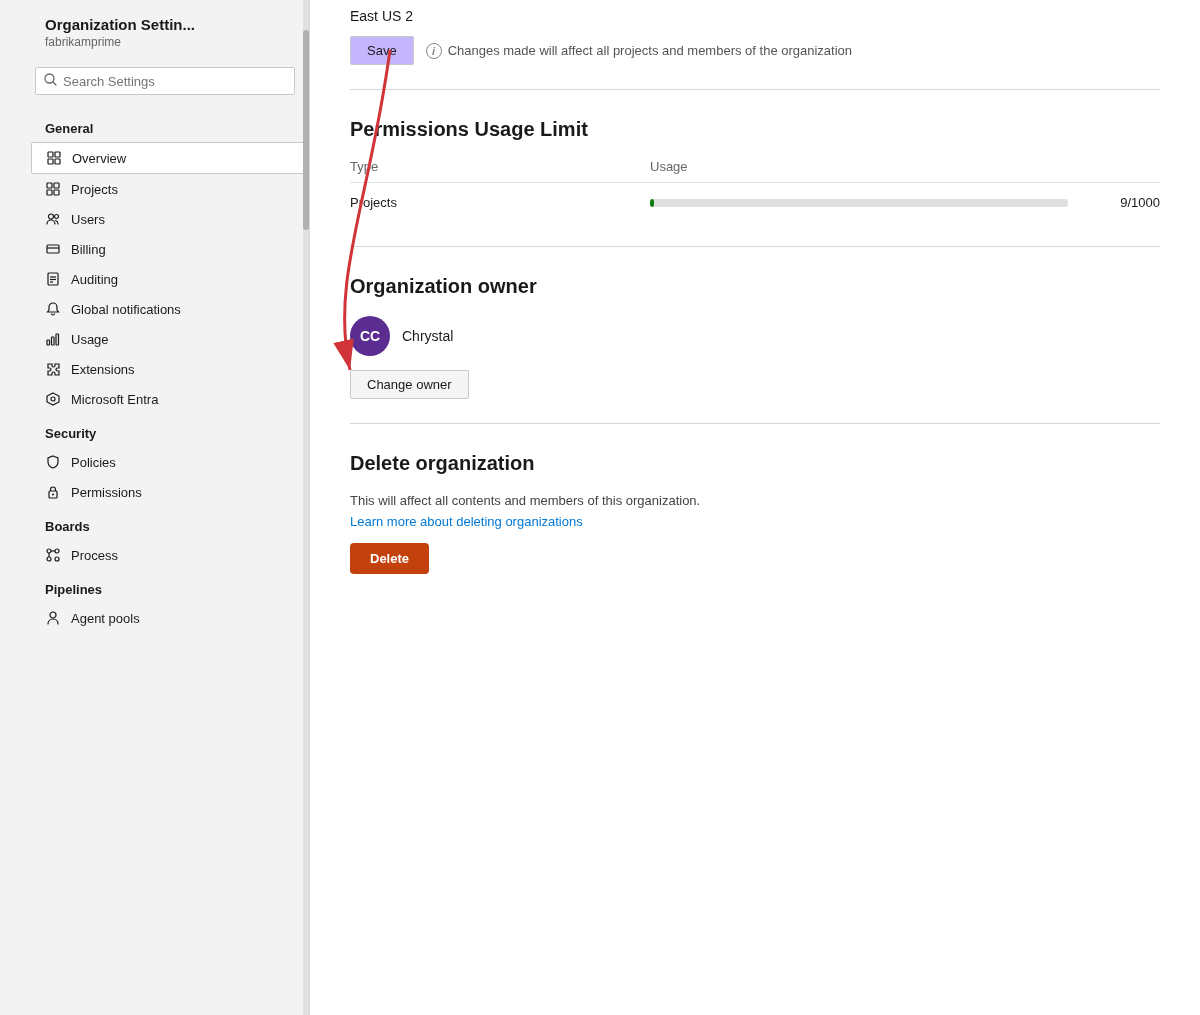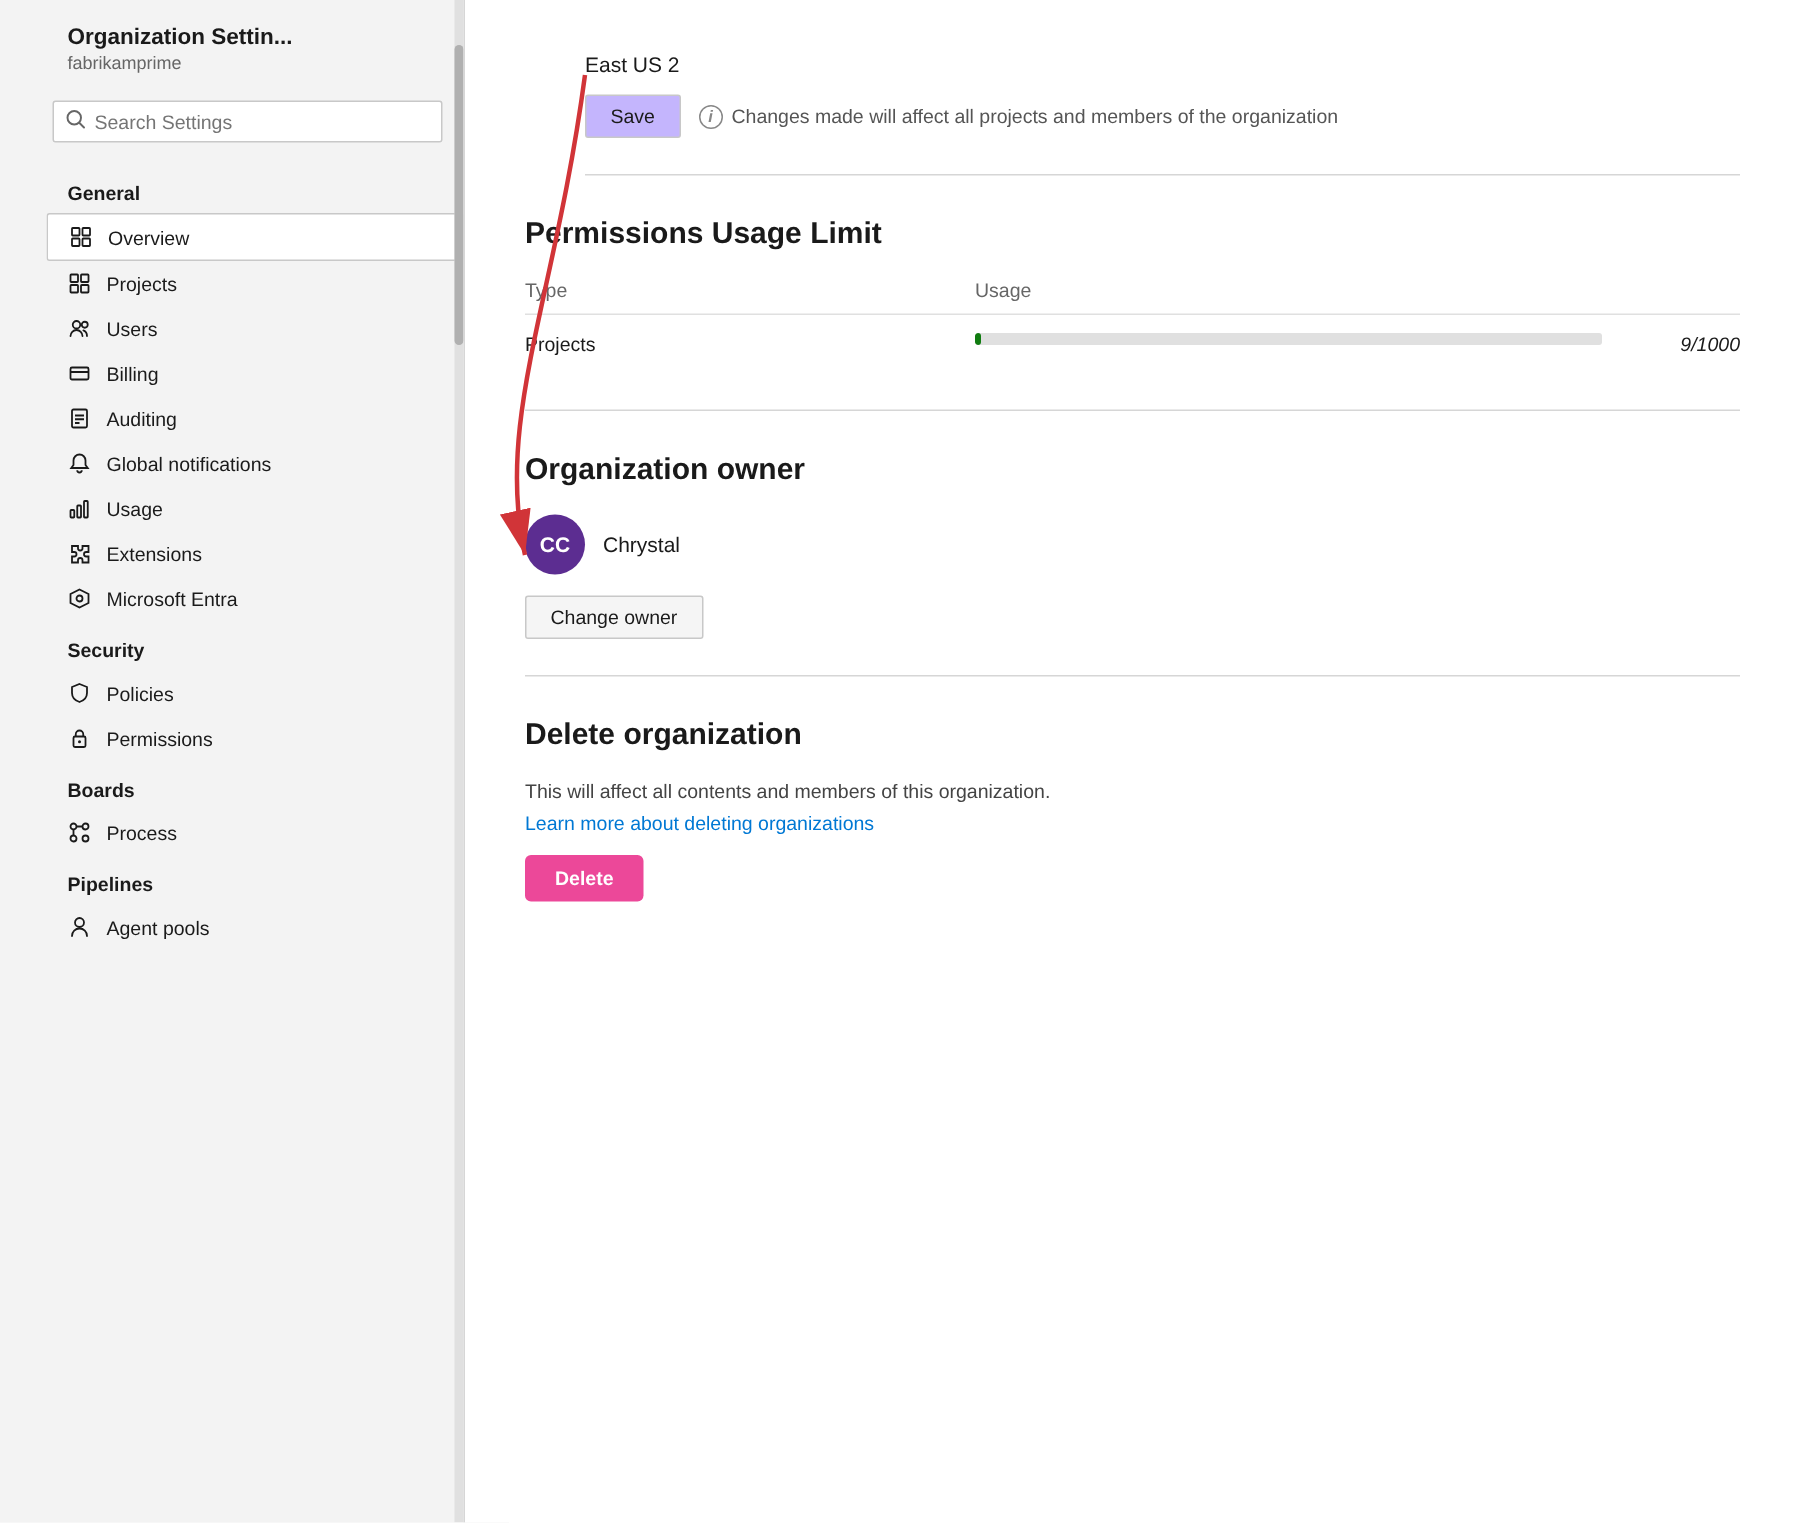--- a/index.html
+++ b/index.html
@@ -124,23 +124,22 @@
     }
 
     .section {
       padding: 28px 0 24px 0;
       border-bottom: 1px solid #d6d6d6;
     }
     .section:last-child {
       border-bottom: none;
     }
     .top-region {
-      padding: 35px 0 24px 0;
+      padding: 8px 0 24px 0;
       border-bottom: 1px solid #d6d6d6;
-      margin-left: 40px;
     }
     .location-label {
       font-size: 14px;
       color: #1a1a1a;
       margin-bottom: 12px;
     }
     .save-row {
       display: flex;
       align-items: center;
       gap: 12px;
@@ -201,23 +200,22 @@
       align-items: center;
       padding: 12px 0;
       border-bottom: 1px solid #e8e8e8;
       font-size: 13px;
     }
     .usage-row:last-child { border-bottom: none; }
     .usage-type { width: 300px; }
     .usage-bar-container {
       flex: 1;
       display: flex;
-      align-items: flex-start;
+      align-items: center;
       gap: 12px;
-      font-style: italic;
     }
     .usage-bar-track {
       flex: 1;
       height: 8px;
       background: #e0e0e0;
       border-radius: 2px;
       overflow: hidden;
     }
     .usage-bar-fill {
       height: 100%;
@@ -269,21 +267,21 @@
       color: #1a1a1a;
     }
 
     
     .delete-description {
       font-size: 13px;
       color: #444;
       margin-bottom: 6px;
     }
     .btn-delete {
-      background: #ec4899;
+      background: #c2410c;
       border: none;
       border-radius: 4px;
       padding: 8px 20px;
       font-size: 13px;
       cursor: pointer;
       color: #fff;
       font-weight: 600;
       margin-top: 14px;
       display: block;
     }

